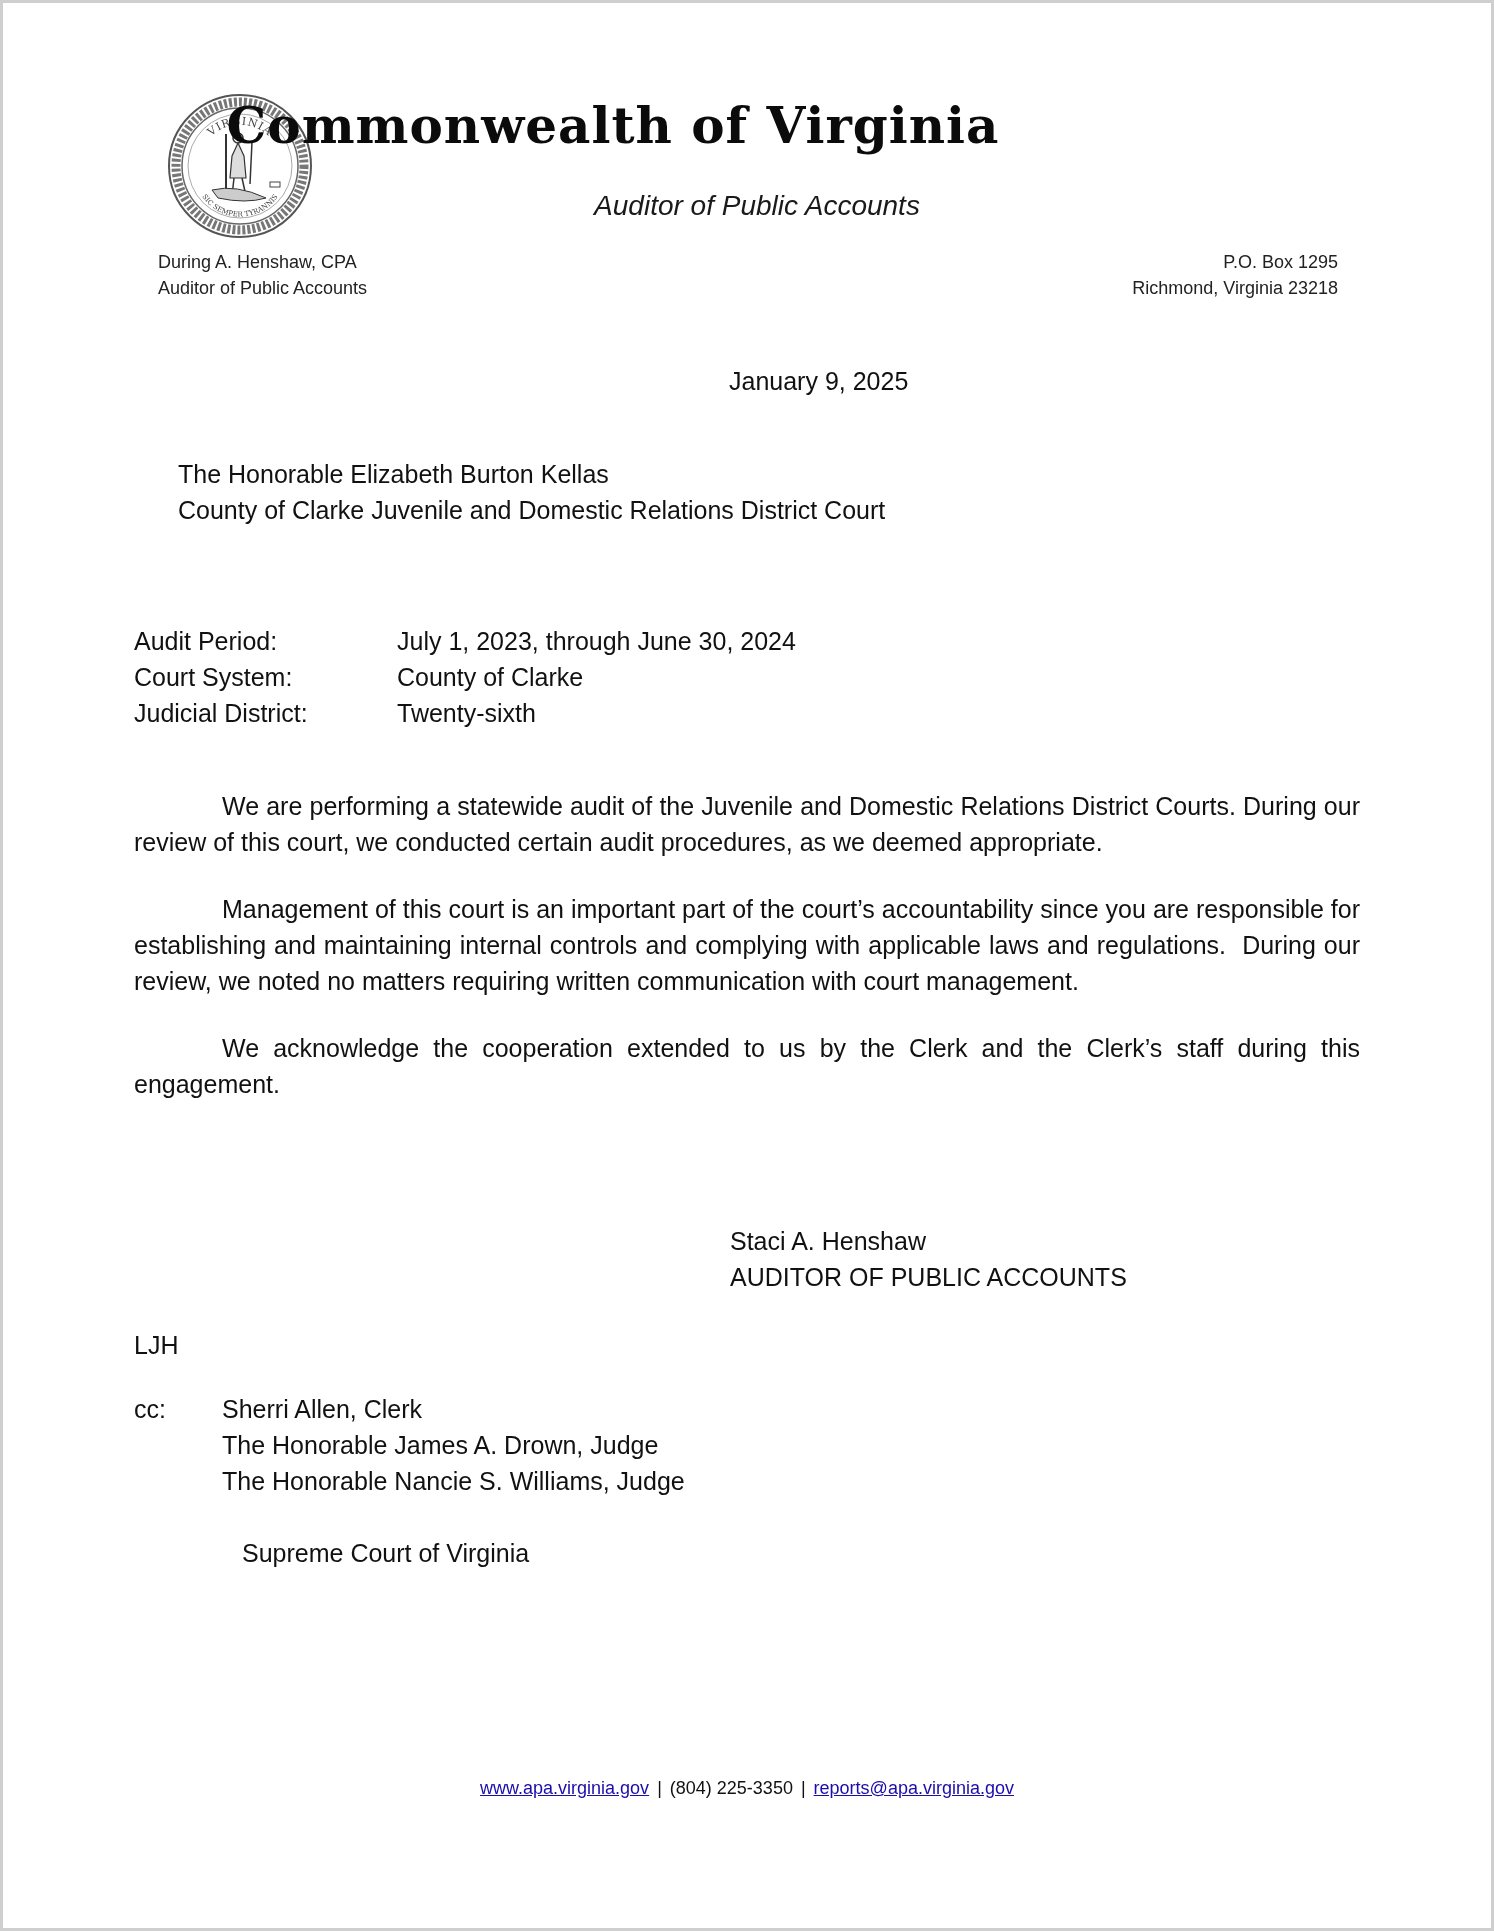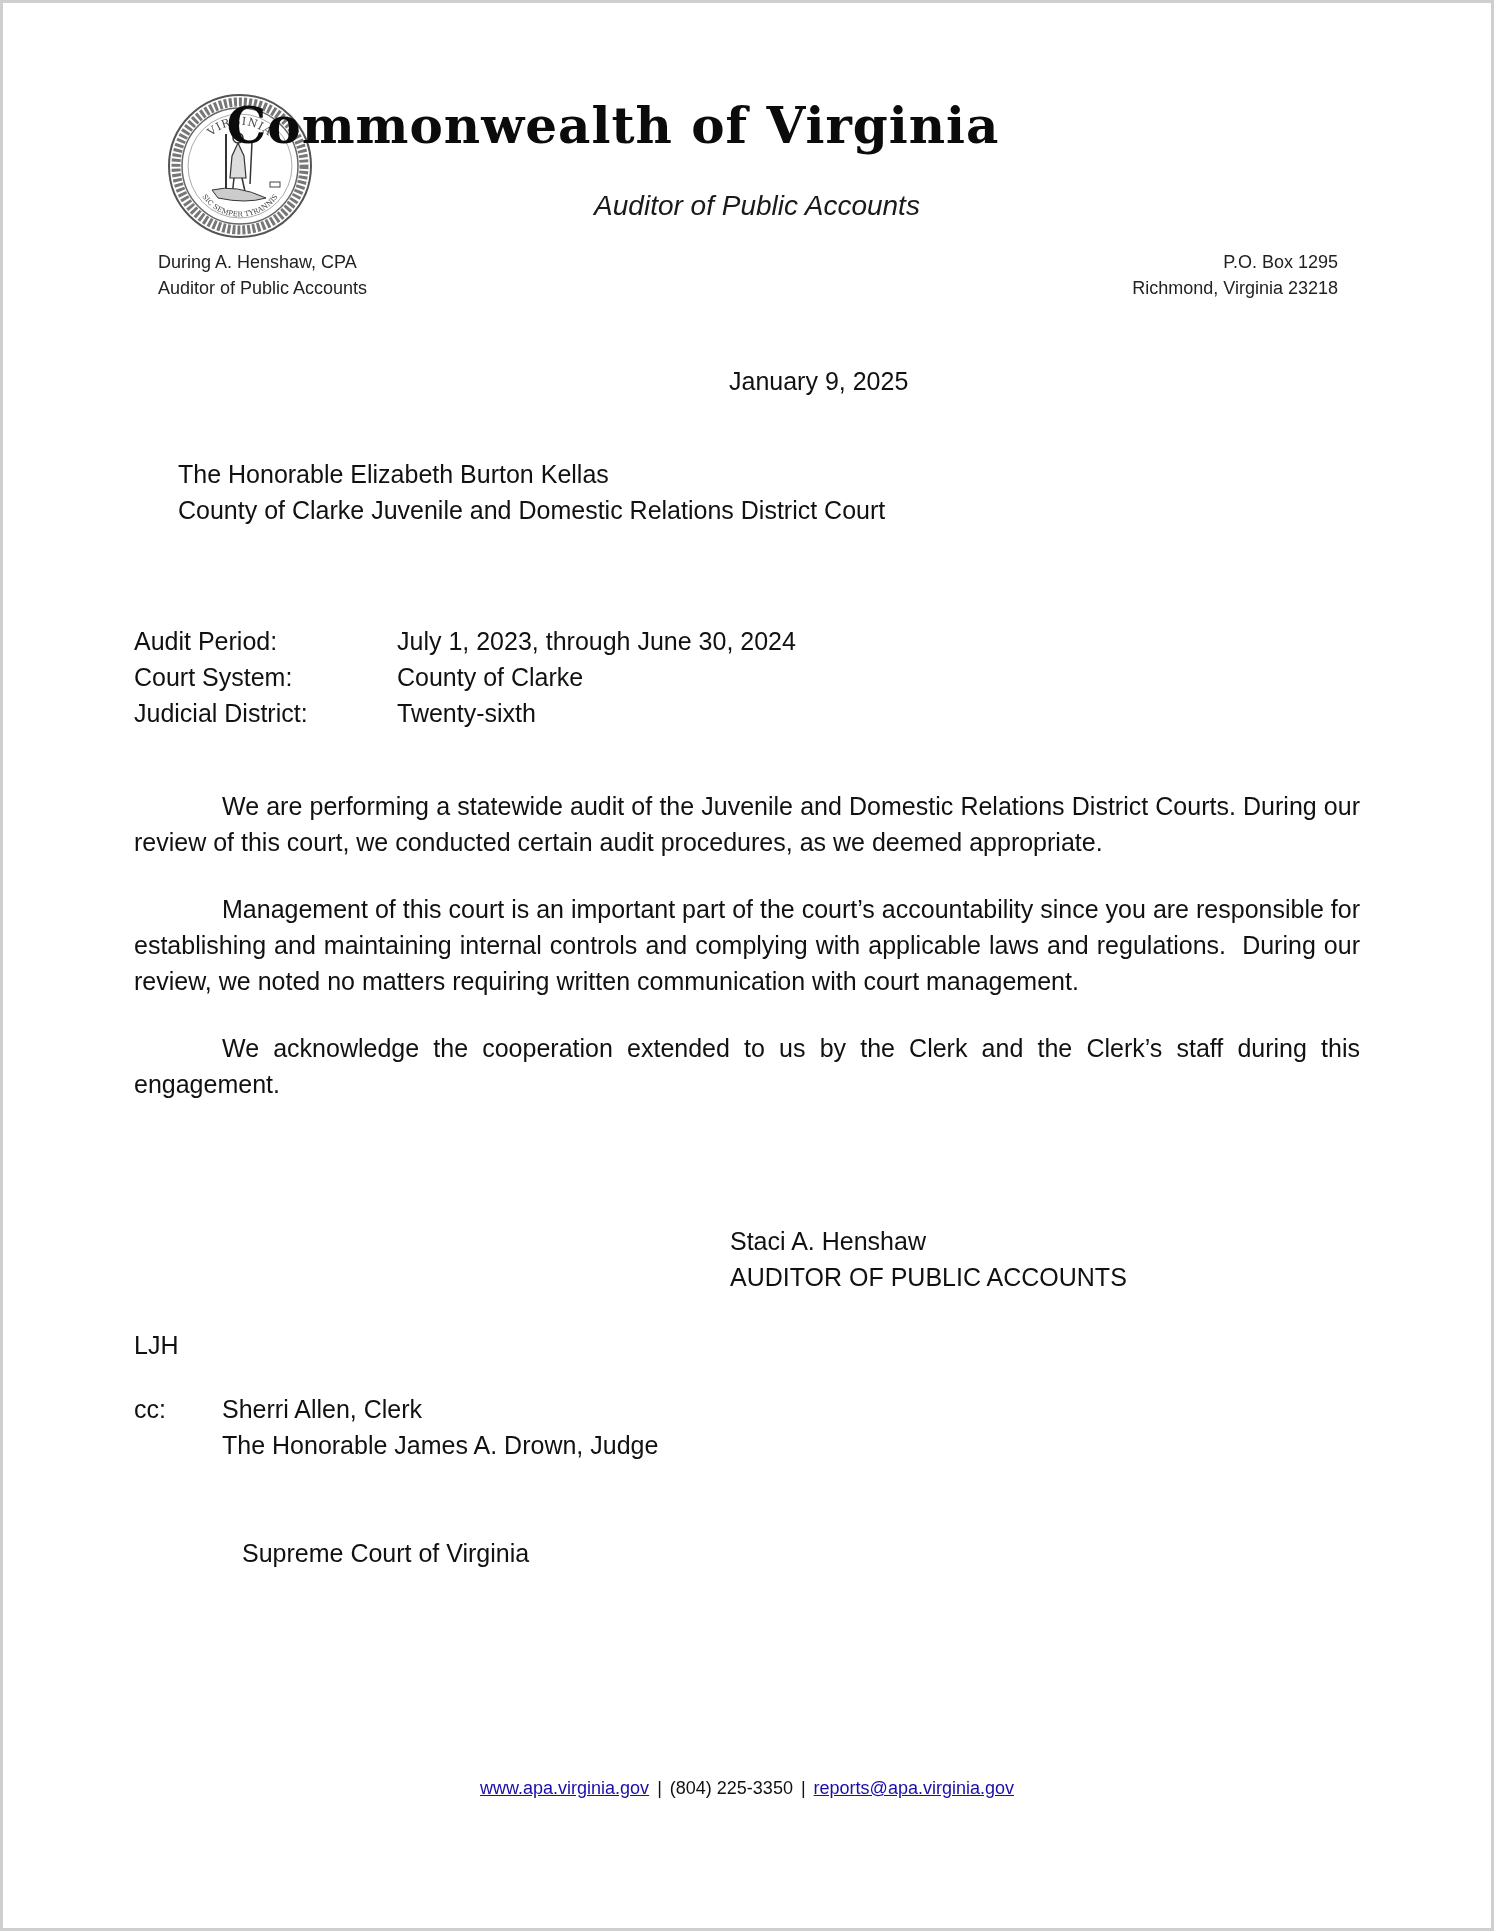--- a/index.html
+++ b/index.html
@@ -142,20 +142,21 @@
   <div class="row">
     <span class="cc-lbl">cc:</span>
     <span>Sherri Allen, Clerk</span>
   </div>
   <div class="row">
     <span class="cc-lbl"></span>
     <span>The Honorable James A. Drown, Judge</span>
   </div>
   <div class="row">
     <span class="cc-lbl"></span>
+    <span>The Honorable Nancie S. Williams, Judge</span>
   </div>
   <div class="row">
     <span class="cc-lbl"></span>
   </div>
   <div class="row indent">
     <span>Supreme Court of Virginia</span>
   </div>
 </div>
 
 <div class="footer">

